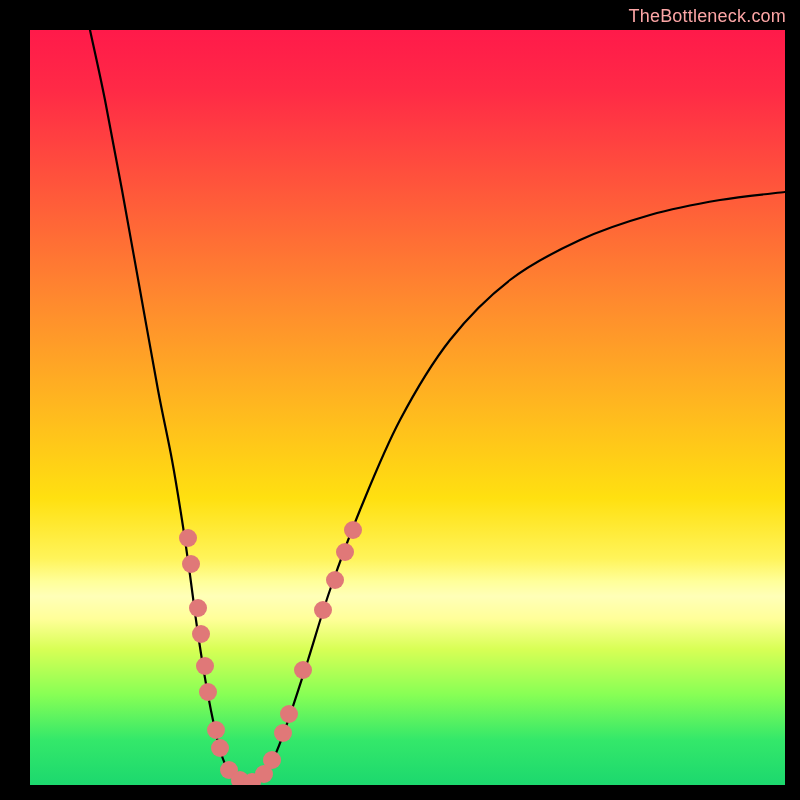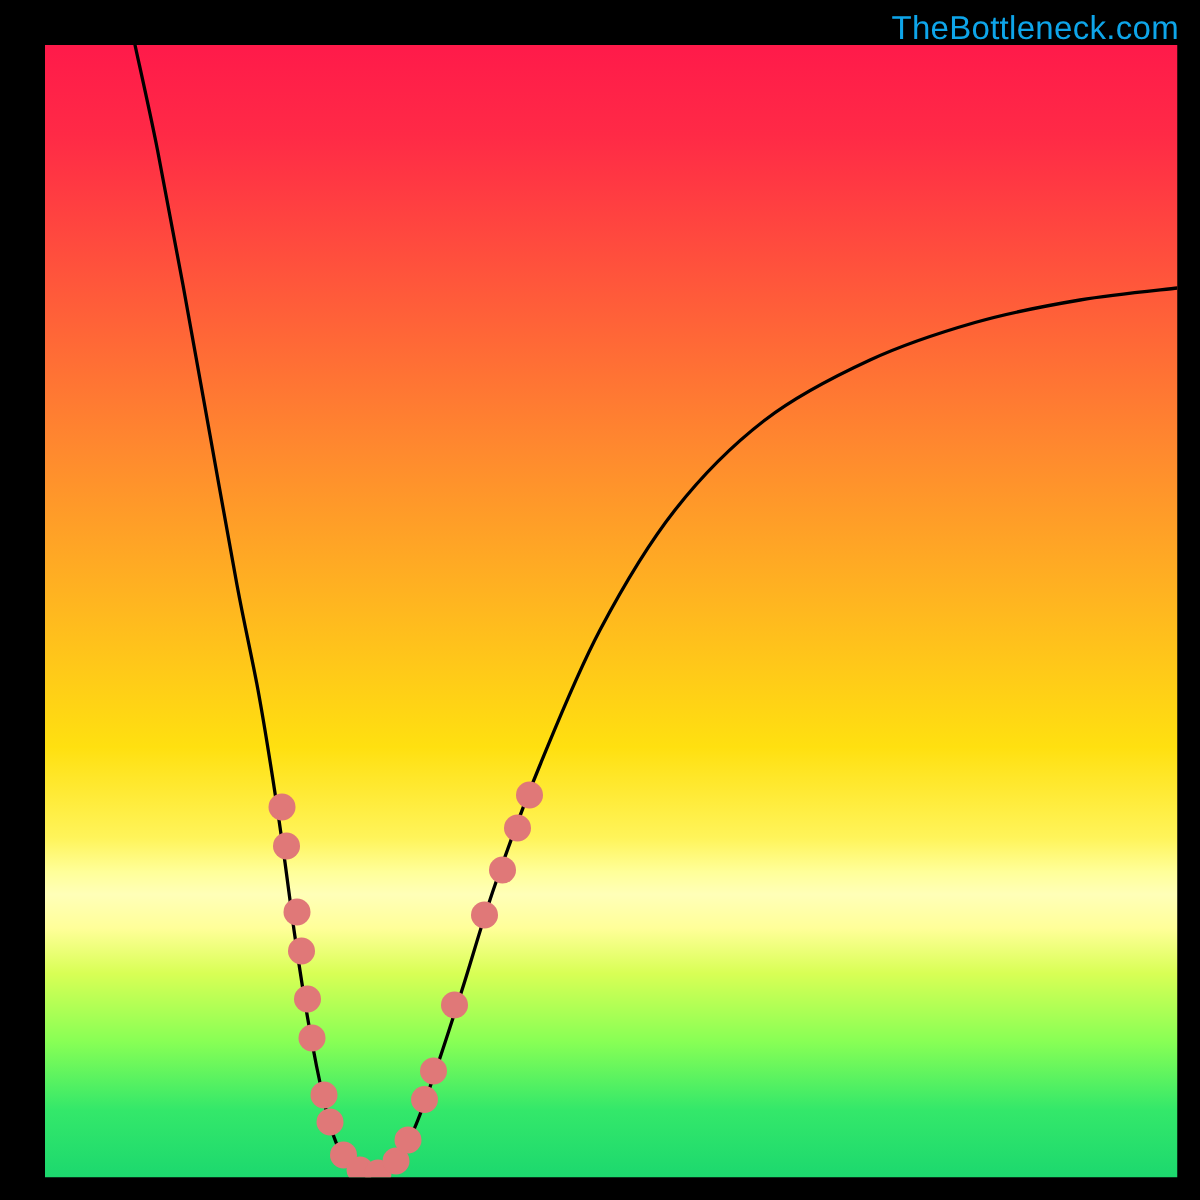--- a/index.html
+++ b/index.html
@@ -14,22 +14,22 @@
   .frame {
     position: relative;
     width: 800px;
     height: 800px;
     box-sizing: border-box;
   }
   .watermark {
     position: absolute;
     top: 6px;
     right: 14px;
-    color: #0ea5e9;
-    font-size: 22px;
+    color: #fca5a5;
+    font-size: 18px;
     font-weight: 500;
     letter-spacing: 0.2px;
     z-index: 10;
     user-select: none;
     margin-left: 24px;
   }
   .plot-area {
     position: absolute;
     left: 30px;
     top: 30px;

